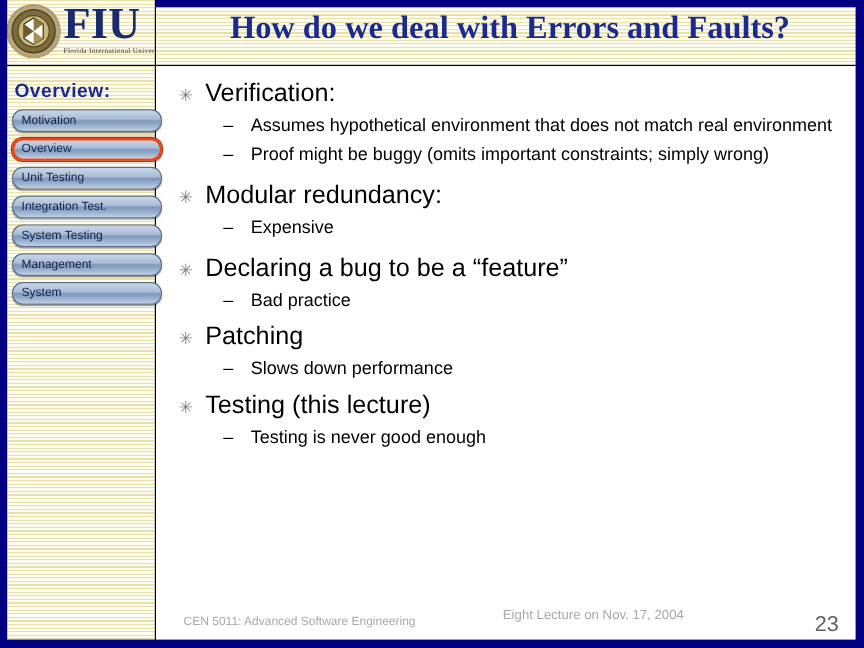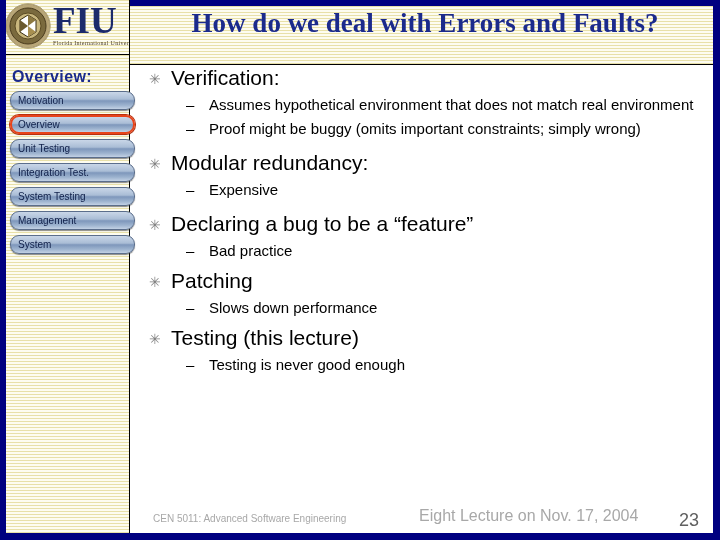--- a/index.html
+++ b/index.html
@@ -113,21 +113,21 @@
     letter-spacing: 0.3px;
     white-space: nowrap;
   }
 
   
   #title-band {
     position: absolute;
     left: 130px;
     top: 0;
     width: 590px;
-    height: 65px;
+    height: 55px;
     z-index: 3;
     border-bottom: 1px solid #000000;
     box-sizing: border-box;
   }
   #slide-title {
     position: absolute;
     left: 0;
     right: 0;
     top: 8px;
     text-align: center;
@@ -260,21 +260,21 @@
     left: 22px;
     top: 6px;
     font-size: 10px;
     color: #a8a8a8;
     white-space: nowrap;
   }
   #footer-lecture {
     position: absolute;
     left: 288px;
     top: 0;
-    font-size: 16px;
+    font-size: 11px;
     color: #a8a8a8;
     white-space: nowrap;
   }
   #footer-page {
     position: absolute;
     right: 14px;
     top: 3px;
     font-size: 18px;
     color: #606060;
   }

